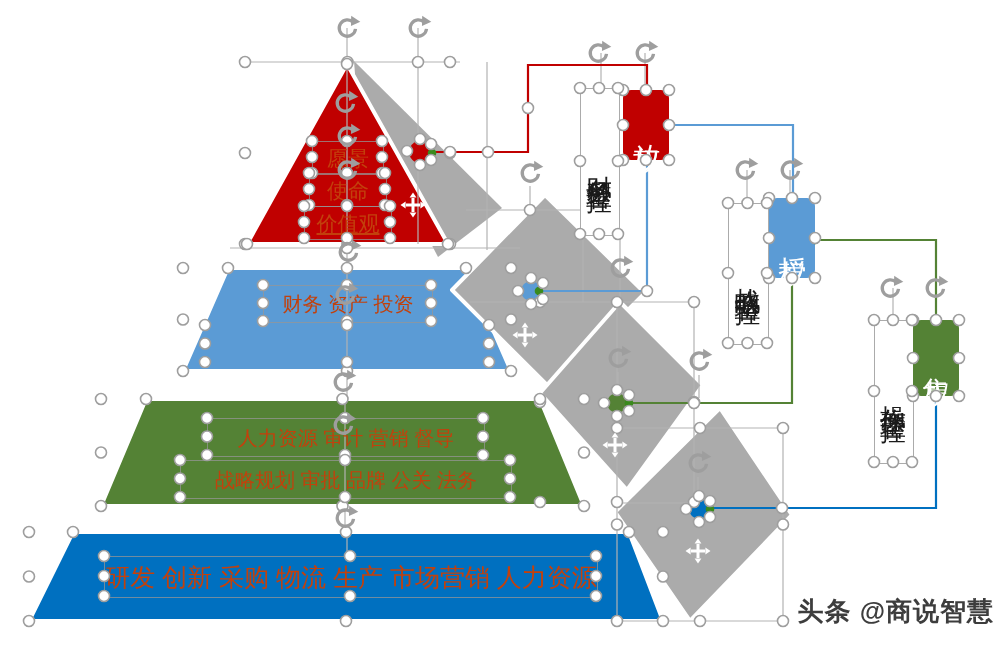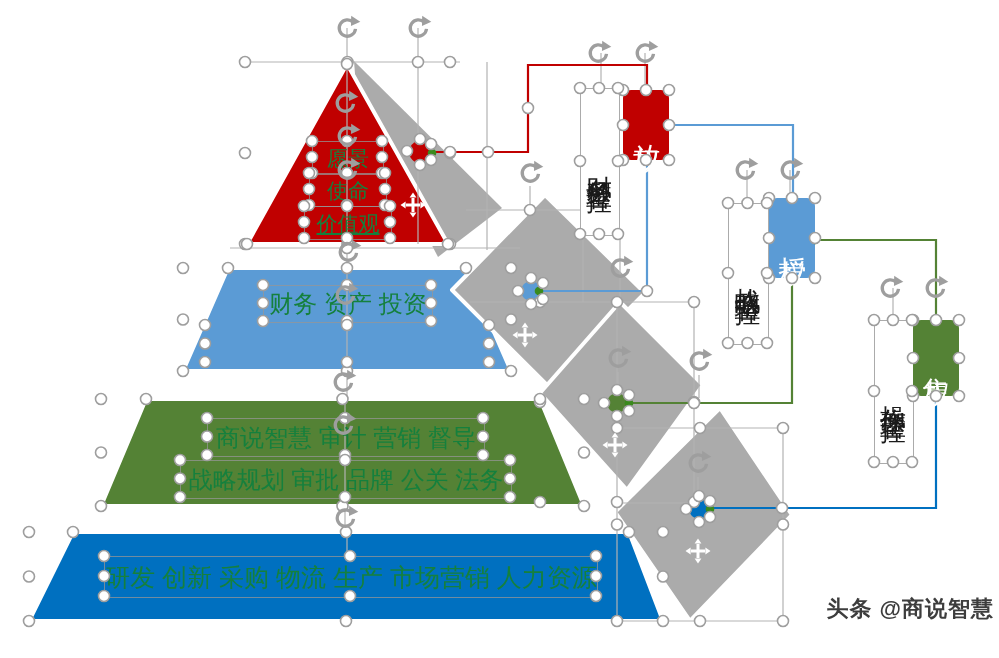--- a/index.html
+++ b/index.html
@@ -1,31 +1,31 @@
 <!DOCTYPE html>
 <html><head>
 <meta charset="utf-8">
 <style>
   html,body{margin:0;padding:0;background:#ffffff;}
   .canvas{position:relative;width:999px;height:658px;background:#fff;overflow:hidden;
           font-family:"Liberation Sans","DejaVu Sans",sans-serif;}
   .canvas svg{position:absolute;left:0;top:0;}
   .txtline{position:absolute;display:flex;align-items:center;justify-content:center;
-           color:#15803d;border:1px solid rgba(150,150,150,.75);white-space:nowrap;
+           color:#c2410c;border:1px solid rgba(150,150,150,.75);white-space:nowrap;
            text-align:center;line-height:1;}
   .vlabel{position:absolute;display:flex;align-items:center;justify-content:center;
           color:#1a1a1a;border:1px solid rgba(150,150,150,.8);
           writing-mode:vertical-rl;text-orientation:upright;font-size:26px;letter-spacing:3px;}
   .badge{position:absolute;display:flex;align-items:center;justify-content:center;
          color:#fff;border-radius:8px;writing-mode:vertical-rl;text-orientation:upright;
          font-size:28px;letter-spacing:3px;}
   .watermark{position:absolute;left:638px;top:594px;width:356px;text-align:right;
-             font-size:22px;font-weight:bold;color:#3d3d3d;letter-spacing:1px;white-space:nowrap;
+             font-size:26px;font-weight:bold;color:#3d3d3d;letter-spacing:1px;white-space:nowrap;
              text-shadow:-2px -2px 0 #fff,2px -2px 0 #fff,-2px 2px 0 #fff,2px 2px 0 #fff,0 2px 0 #fff,0 -2px 0 #fff,2px 0 0 #fff,-2px 0 0 #fff;}
-  .fs21{font-size:21px;} .fs24{font-size:24px;} .fs25{font-size:25px;}
+  .fs21{font-size:21px;} .fs24{font-size:20px;} .fs25{font-size:25px;}
 </style>
 </head>
 <body>
 
 <div class="canvas">
 
   <svg id="base" width="999" height="658" viewBox="0 0 999 658">
 
     <polygon points="354,61 502,208 438,257 357,100" fill="#ABABAB"></polygon>
 
@@ -88,21 +88,21 @@
     <circle cx="420" cy="152" r="11" fill="#C00000"></circle>
     <circle cx="531" cy="291" r="10" fill="#5B9BD5"></circle>
     <circle cx="617" cy="403" r="10" fill="#548235"></circle>
     <circle cx="699" cy="509" r="10" fill="#0070C0"></circle>
   </svg>
 
   <div class="txtline fs21" style="left:312px;top:141px;width:70px;height:32px;">愿景</div>
   <div class="txtline fs21" style="left:309px;top:173px;width:76px;height:32px;">使命</div>
   <div class="txtline fs21" style="left:304px;top:206px;width:86px;height:32px;text-decoration:underline;">价值观</div>
   <div class="txtline fs24" style="left:263px;top:285px;width:168px;height:36px;">财务 资产 投资</div>
-  <div class="txtline fs24" style="left:207px;top:418px;width:276px;height:37px;">商说智慧 审计 营销 督导</div>
+  <div class="txtline fs24" style="left:207px;top:418px;width:276px;height:37px;">人力资源 审计 营销 督导</div>
   <div class="txtline fs25" style="left:104px;top:556px;width:492px;height:40px;">研发 创新 采购 物流 生产 市场营销 人力资源</div>
   <div class="txtline fs24" style="left:180px;top:460px;width:330px;height:37px;">战略规划 审批 品牌 公关 法务</div>
 
   <div class="vlabel" style="left:580px;top:88px;width:38px;height:146px;">财务型管控</div>
   <div class="vlabel" style="left:728px;top:203px;width:39px;height:140px;">战略型管控</div>
   <div class="vlabel" style="left:874px;top:320px;width:38px;height:142px;">操作型管控</div>
 
   <div class="badge" style="left: 623px; top: 90px; width: 46px; height: 70px; background: rgb(192, 0, 0);">放权</div>
   <div class="badge" style="left: 769px; top: 198px; width: 46px; height: 80px; background: rgb(91, 155, 213);">授权</div>
   <div class="badge" style="left: 913px; top: 320px; width: 46px; height: 76px; background: rgb(84, 130, 53);">集权</div>

